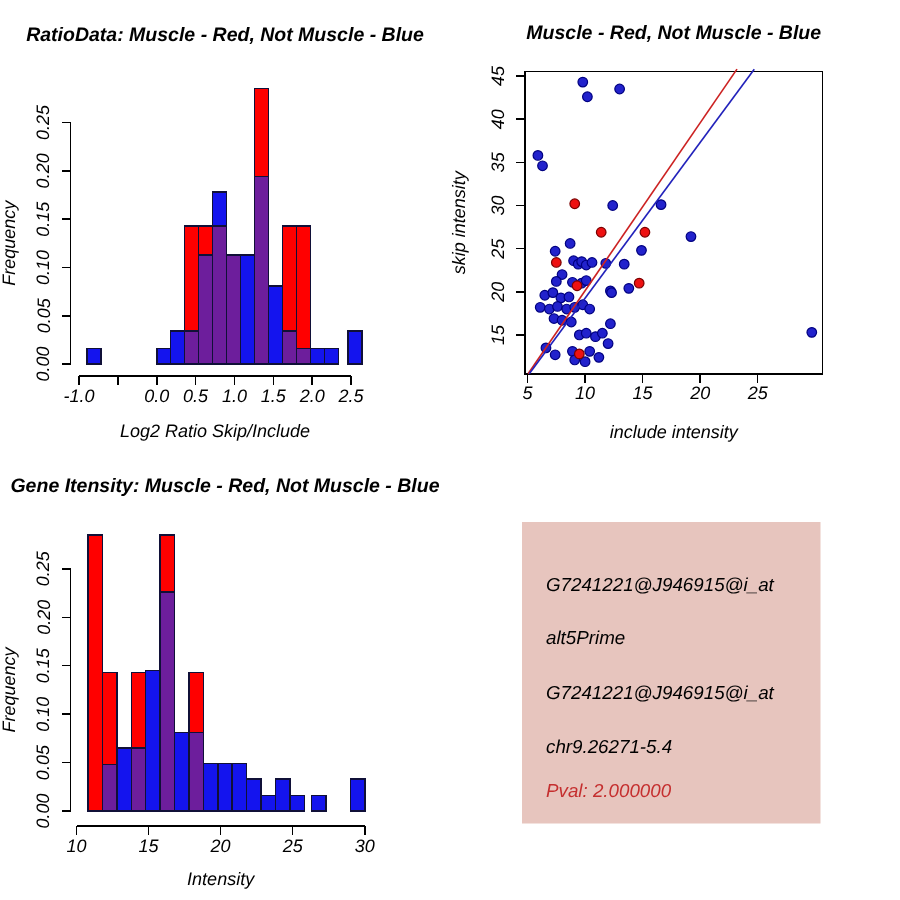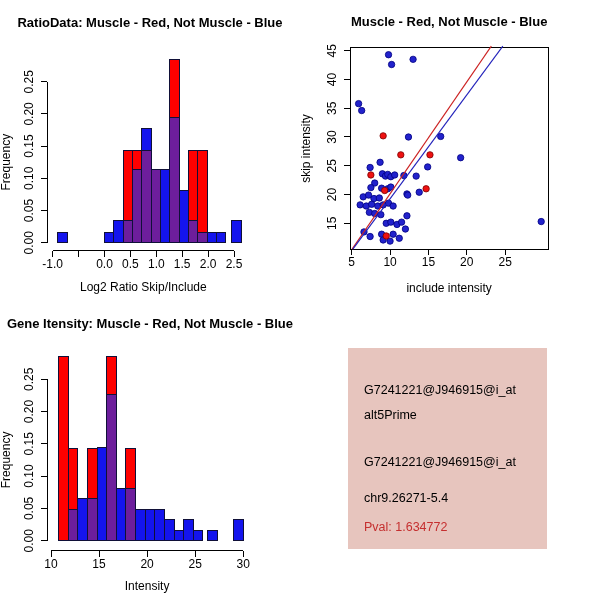--- a/index.html
+++ b/index.html
@@ -1,17 +1,17 @@
 <!DOCTYPE html>
 <html style="--pink: #E7C5BE; --pval: #C52F2F;"><head>
 <meta charset="utf-8">
 <style>
   html,body{margin:0;padding:0;background:#fff;}
   .fig{position:relative;width:600px;height:600px;background:#ffffff;overflow:hidden;
-       font-family:"Liberation Sans",sans-serif;}
+       font-family:"Liberation Sans",sans-serif;font-style:italic;}
   .panel{position:absolute;width:300px;height:300px;}
   #panel-ratio-hist{left:0;top:0;}
   #panel-scatter{left:300px;top:0;}
   #panel-gene-hist{left:0;top:300px;}
   #panel-info{left:300px;top:300px;}
   .infobox{position:absolute;left:48px;top:48px;width:199px;height:201px;
            background:var(--pink,#E7C5BE);}
   .il{position:absolute;left:16px;font-size:12.5px;color:#000;white-space:nowrap;}
   .il.pval{color:var(--pval,#C52F2F);}
   svg text{font-family:"Liberation Sans",sans-serif;}
@@ -214,19 +214,19 @@
       <rect x="164.398" y="219.38199999999998" width="9.609999999999985" height="21.318000000000012" fill="#1414EE" stroke="#101038" stroke-width="1" shape-rendering="crispEdges"></rect>
       <rect x="174.00799999999998" y="230.36399999999998" width="9.610000000000014" height="10.336000000000013" fill="#1414EE" stroke="#101038" stroke-width="1" shape-rendering="crispEdges"></rect>
       <rect x="183.618" y="219.38199999999998" width="9.610000000000014" height="21.318000000000012" fill="#1414EE" stroke="#101038" stroke-width="1" shape-rendering="crispEdges"></rect>
       <rect x="193.228" y="230.36399999999998" width="9.609999999999985" height="10.336000000000013" fill="#1414EE" stroke="#101038" stroke-width="1" shape-rendering="crispEdges"></rect>
       <rect x="207.643" y="230.36399999999998" width="9.609999999999985" height="10.336000000000013" fill="#1414EE" stroke="#101038" stroke-width="1" shape-rendering="crispEdges"></rect>
       <rect x="233.58999999999997" y="219.38199999999998" width="9.610000000000014" height="21.318000000000012" fill="#1414EE" stroke="#101038" stroke-width="1" shape-rendering="crispEdges"></rect>
     </svg>
   <div id="panel-info" class="panel">
     <div class="infobox">
       <span class="il" style="top:35px">G7241221@J946915@i_at</span>
-      <span class="il" style="top:60px">alt5Prime</span>
+      <span class="il" style="top:70px">alt5Prime</span>
       <span class="il" style="top:107px">G7241221@J946915@i_at</span>
       <span class="il" style="top:143px">chr9.26271-5.4</span>
-      <span class="il pval" style="top:172px">Pval: 1.634772</span>
+      <span class="il pval" style="top:172px">Pval: 2.000000</span>
     </div>
   </div>
 </div>
 
 </body></html>

